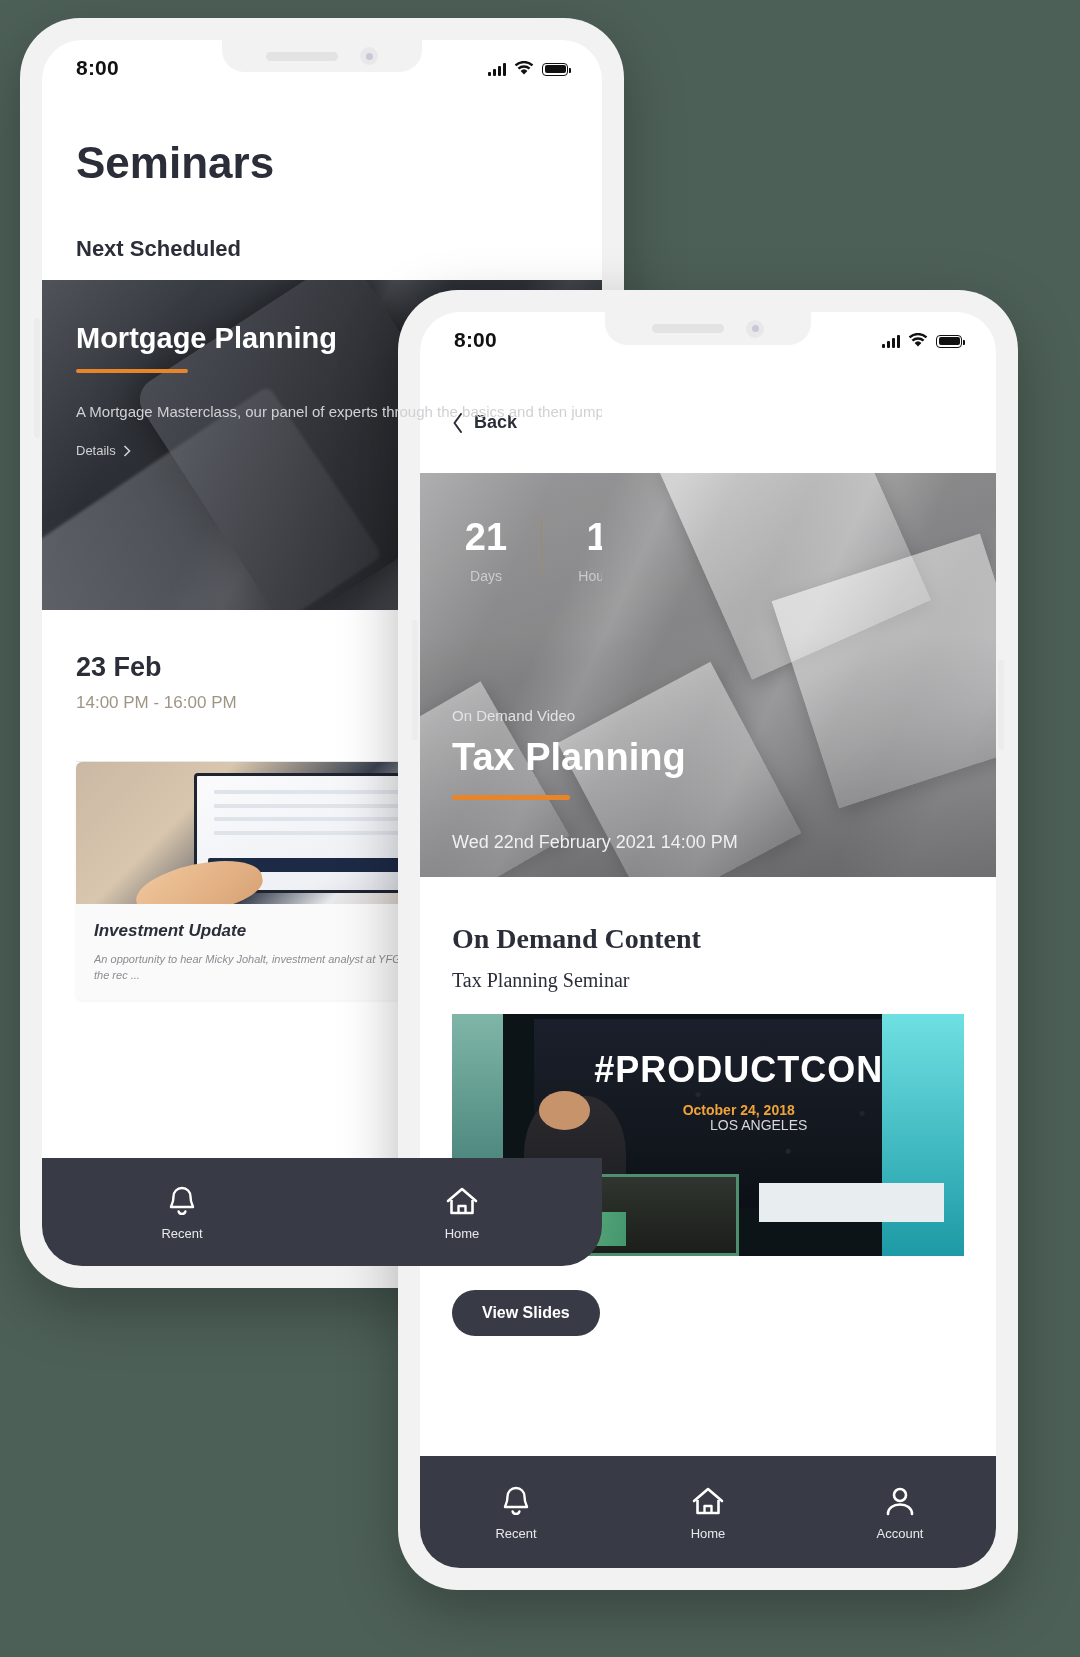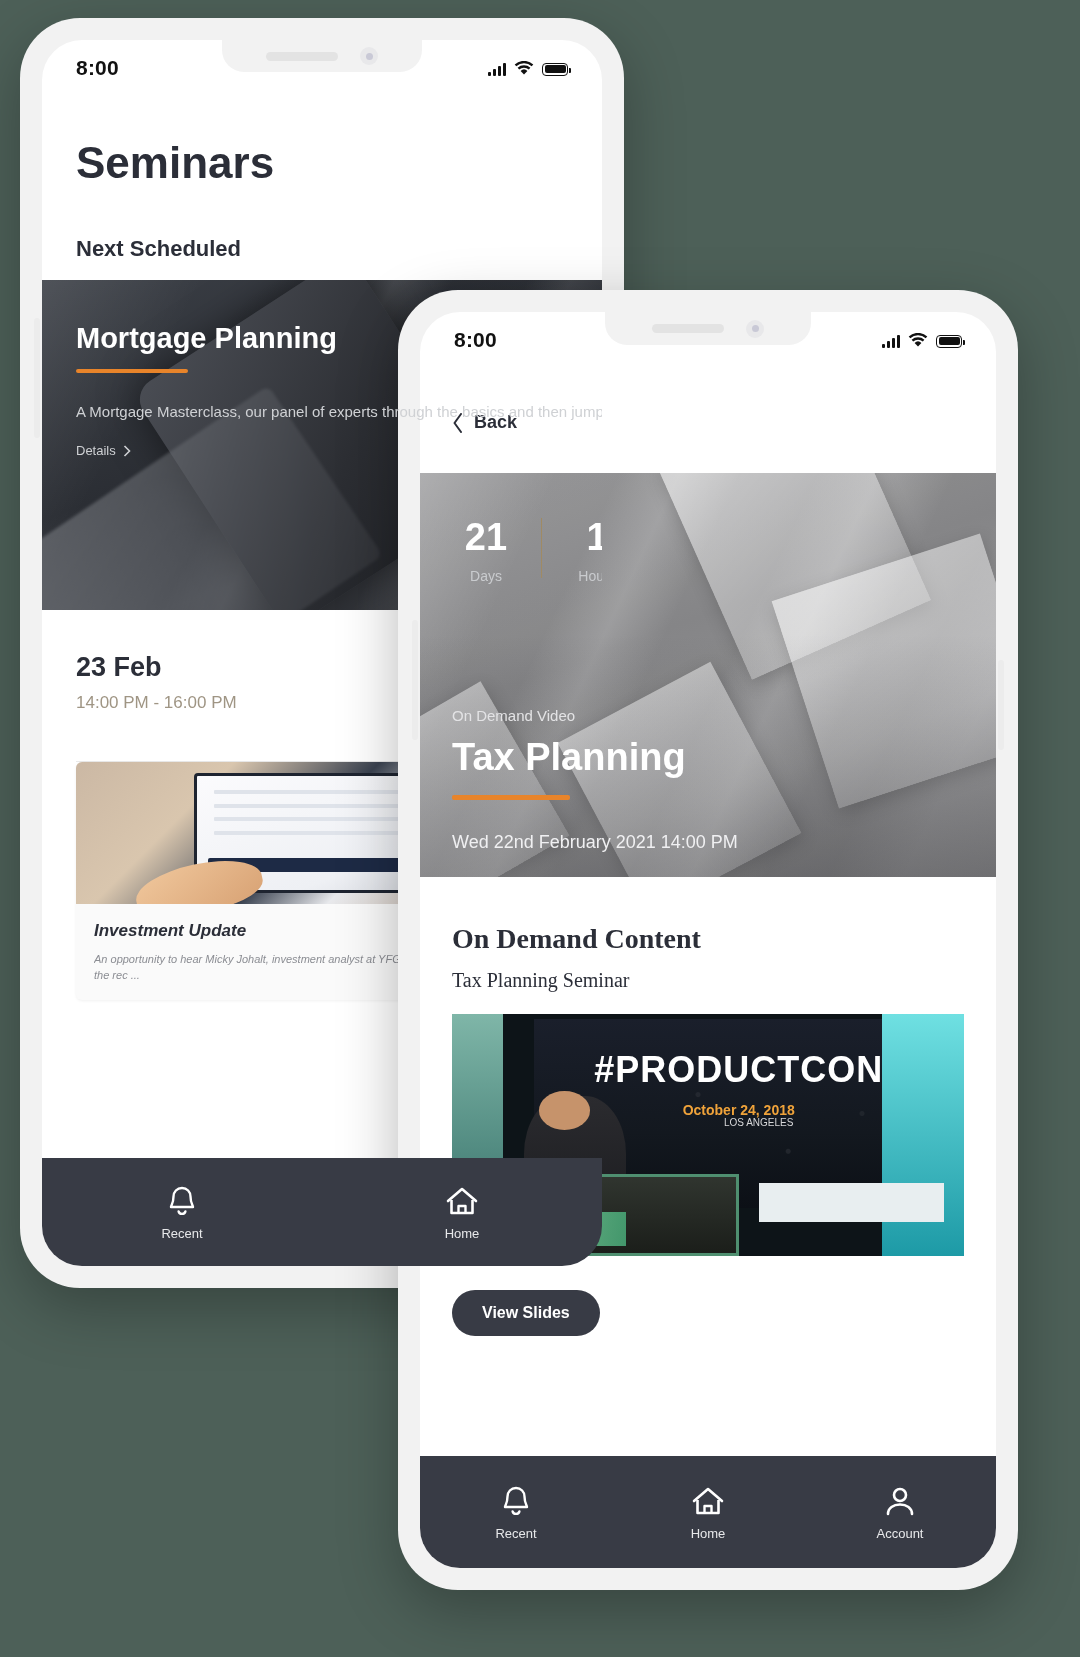--- a/index.html
+++ b/index.html
@@ -503,21 +503,21 @@
         <div style="padding:46px 32px 0 32px;font-family:Liberation Serif, serif;">
           <div class="odc-title" style="font-size:28px;">On Demand Content</div>
           <div class="odc-sub" style="font-size:20px; margin-top:14px;">Tax Planning Seminar</div>
         </div>
 
         <div class="video" style="margin:22px 32px 0 32px; height:242px;">
           <div class="v-screen">
             <div class="v-crowd"></div>
             <div class="v-hash" style="font-size:36px;">#PRODUCTCON</div>
             <div class="v-sub" style="font-size:14px;">October 24, 2018</div>
-            <div class="v-sub2" style="font-size:10px;padding-left:40px;">LOS ANGELES</div>
+            <div class="v-sub2" style="font-size:14px;padding-left:40px;">LOS ANGELES</div>
           </div>
           <div class="v-teal-l"></div>
           <div class="v-teal-r"></div>
           <div class="v-whitepanel"></div>
           <div class="v-speaker"></div>
           <div class="v-head"></div>
           <div class="v-podium"></div>
           <div class="v-light"></div>
         </div>
 

